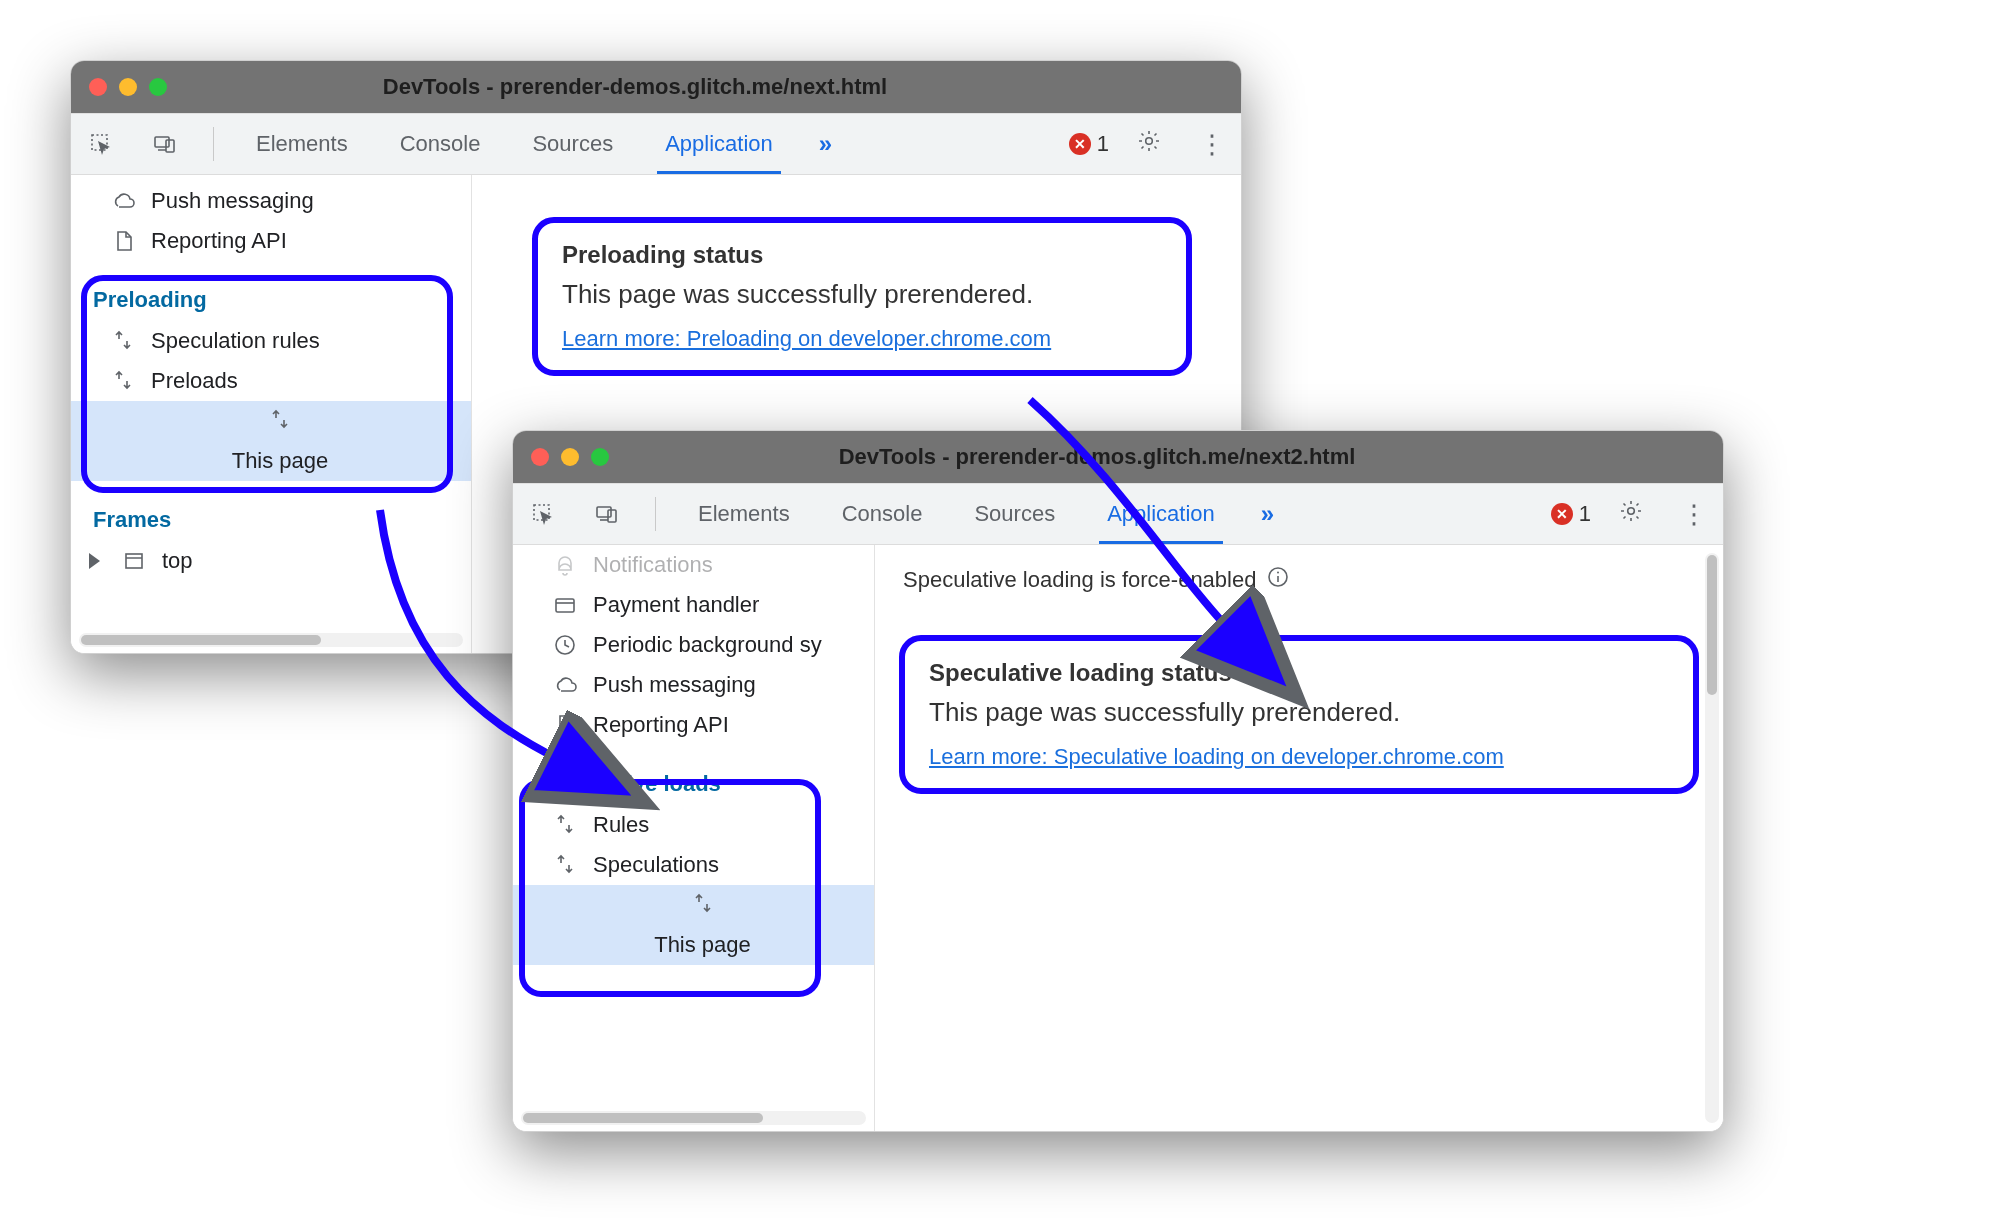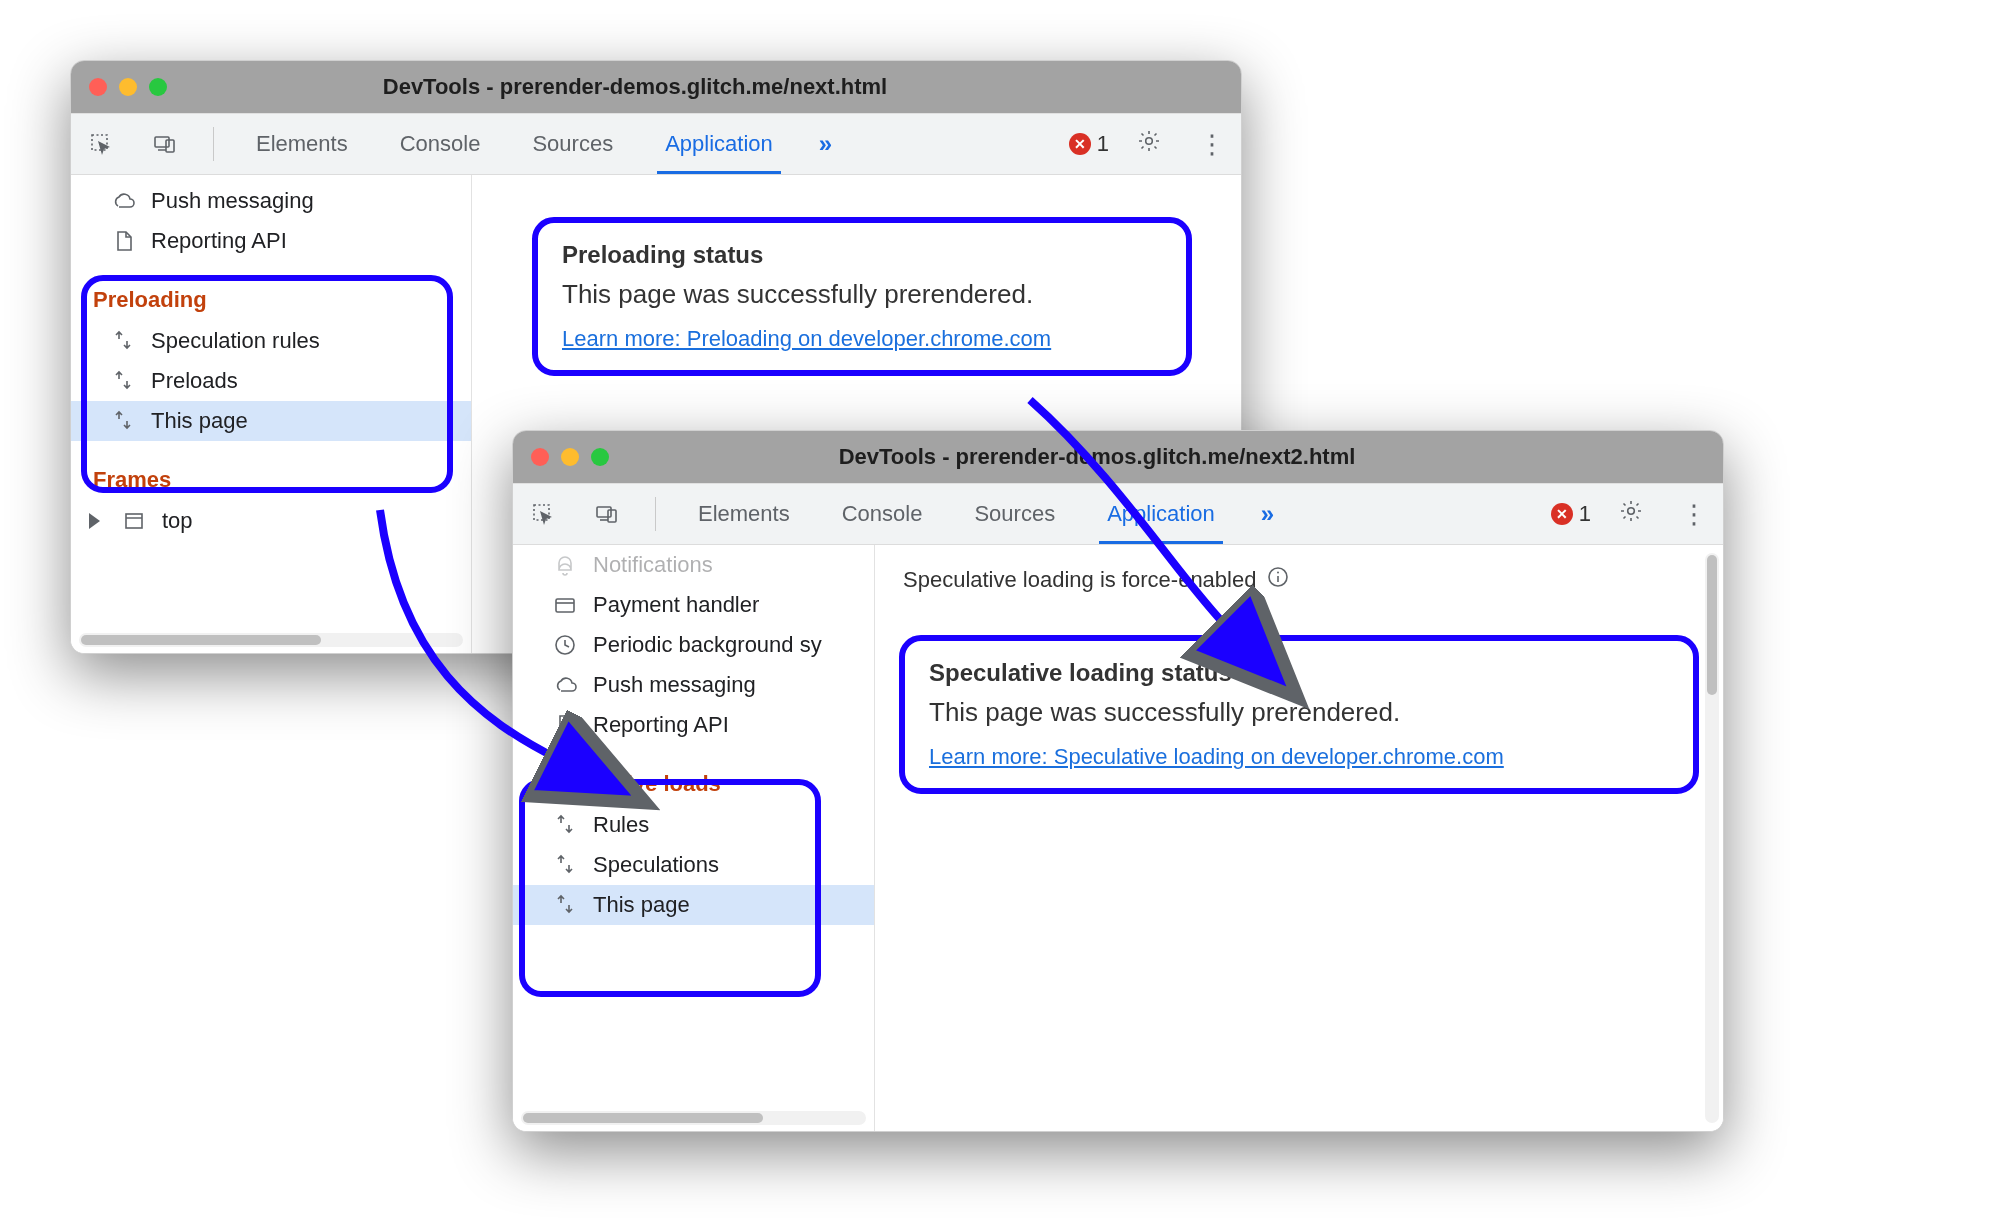--- a/index.html
+++ b/index.html
@@ -19,21 +19,21 @@
     border:1px solid #d0d0d0;
     border-radius:14px;
     box-shadow: 0 20px 60px rgba(0,0,0,.45);
     overflow:hidden;
     display:flex;
     flex-direction:column;
   }
   
   .titlebar{
     display:flex;align-items:center;
-    height:52px;background:#a3a3a3;border-bottom:1px solid #e0e0e0;
+    height:52px;background:#737373;border-bottom:1px solid #e0e0e0;
     padding:0 18px;
   }
   .traffic{display:flex;gap:12px;align-items:center;}
   .dot{width:18px;height:18px;border-radius:50%;}
   .dot.red{background:#ff5f57;}
   .dot.yellow{background:#febc2e;}
   .dot.green{background:#28c840;}
   .titlebar .title{flex:1;text-align:center;font-size:22px;font-weight:700;color:#1e1e1e;padding-right:120px;}
   
   .tabstrip{
@@ -48,24 +48,24 @@
   .tab.active::after{content:"";position:absolute;left:8px;right:8px;bottom:0;height:3px;background:var(--tab-blue);}
   .tabstrip .grow{flex:1;}
   .chev{color:var(--tab-blue);font-size:24px;font-weight:700;letter-spacing:-3px;margin:0 10px;}
   .errbadge{display:flex;align-items:center;gap:6px;font-size:22px;}
   .errbadge .circ{width:22px;height:22px;border-radius:50%;background:var(--red);color:#fff;font-weight:900;display:flex;align-items:center;justify-content:center;font-size:14px;}
   .gear,.kebab{color:#5f6368;margin:0 8px;}
   
   .body{display:flex;flex:1;min-height:0;}
   .sidebar{width:362px;background:#fff;border-right:1px solid #e2e2e2;padding:6px 0 0 0;position:relative;overflow:hidden;}
   .content{flex:1;position:relative;background:#fff;padding:20px 24px;}
-  .group-title{font-size:22px;font-weight:700;padding:8px 22px;color:#c2410c;}
+  .group-title{font-size:22px;font-weight:700;padding:8px 22px;color:#0369a1;}
   .item{display:flex;align-items:center;gap:16px;font-size:22px;color:#202124;padding:7px 22px 7px 40px;}
   .item .it-ico{display:flex;align-items:center;}
-  .item.selected{background:var(--sel-bg);}
+  .item.selected{background:var(--sel-bg);flex-direction:column;}
   .item.caret::before{content:"";display:inline-block;width:0;height:0;border-top:8px solid transparent;border-bottom:8px solid transparent;border-left:11px solid #5f6368;margin-right:6px;margin-left:-22px;}
   
   .callout{border:6px solid var(--accent);border-radius:22px;padding:18px 24px;}
   .callout h3{margin:0 0 10px 0;font-size:24px;font-weight:700;}
   .callout p{margin:8px 0 16px 0;font-size:26px;}
   .callout a{color:var(--link);text-decoration:underline;font-size:22px;}
   .side-callout{position:absolute;border:6px solid var(--accent);border-radius:22px;pointer-events:none;}
   .hscroll{position:absolute;bottom:6px;left:8px;right:8px;height:14px;background:#f1f1f1;border-radius:7px;}
   .hscroll .thumb{position:absolute;top:2px;left:2px;height:10px;background:#c0c0c0;border-radius:5px;}
   .content .vscroll{position:absolute;right:4px;top:8px;width:14px;bottom:8px;background:#f1f1f1;border-radius:7px;}

